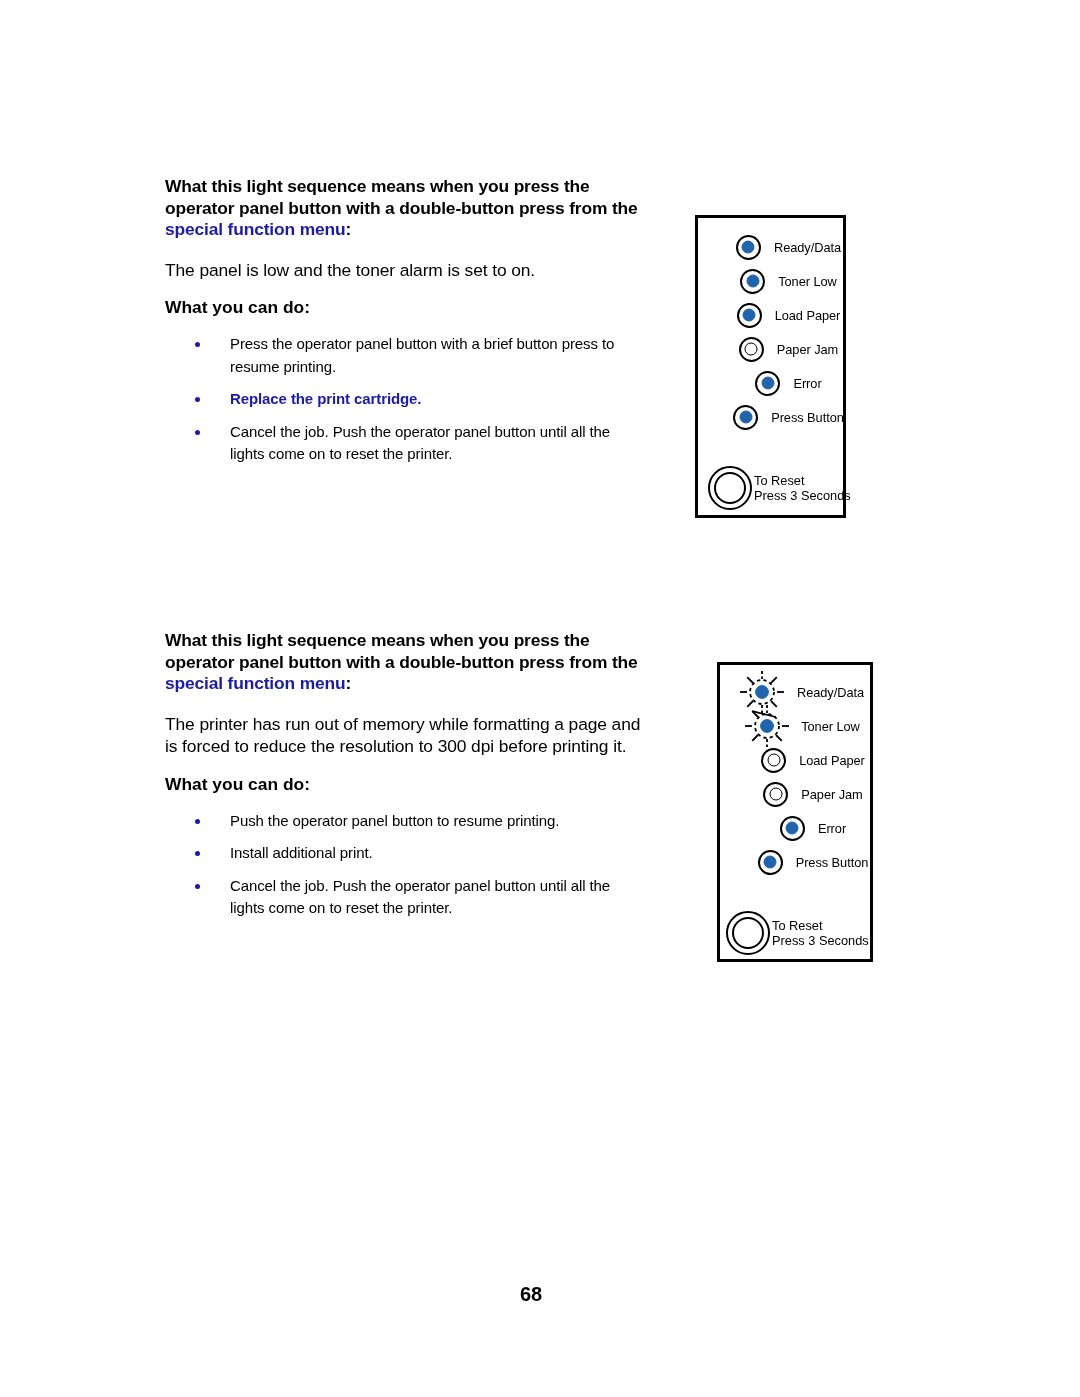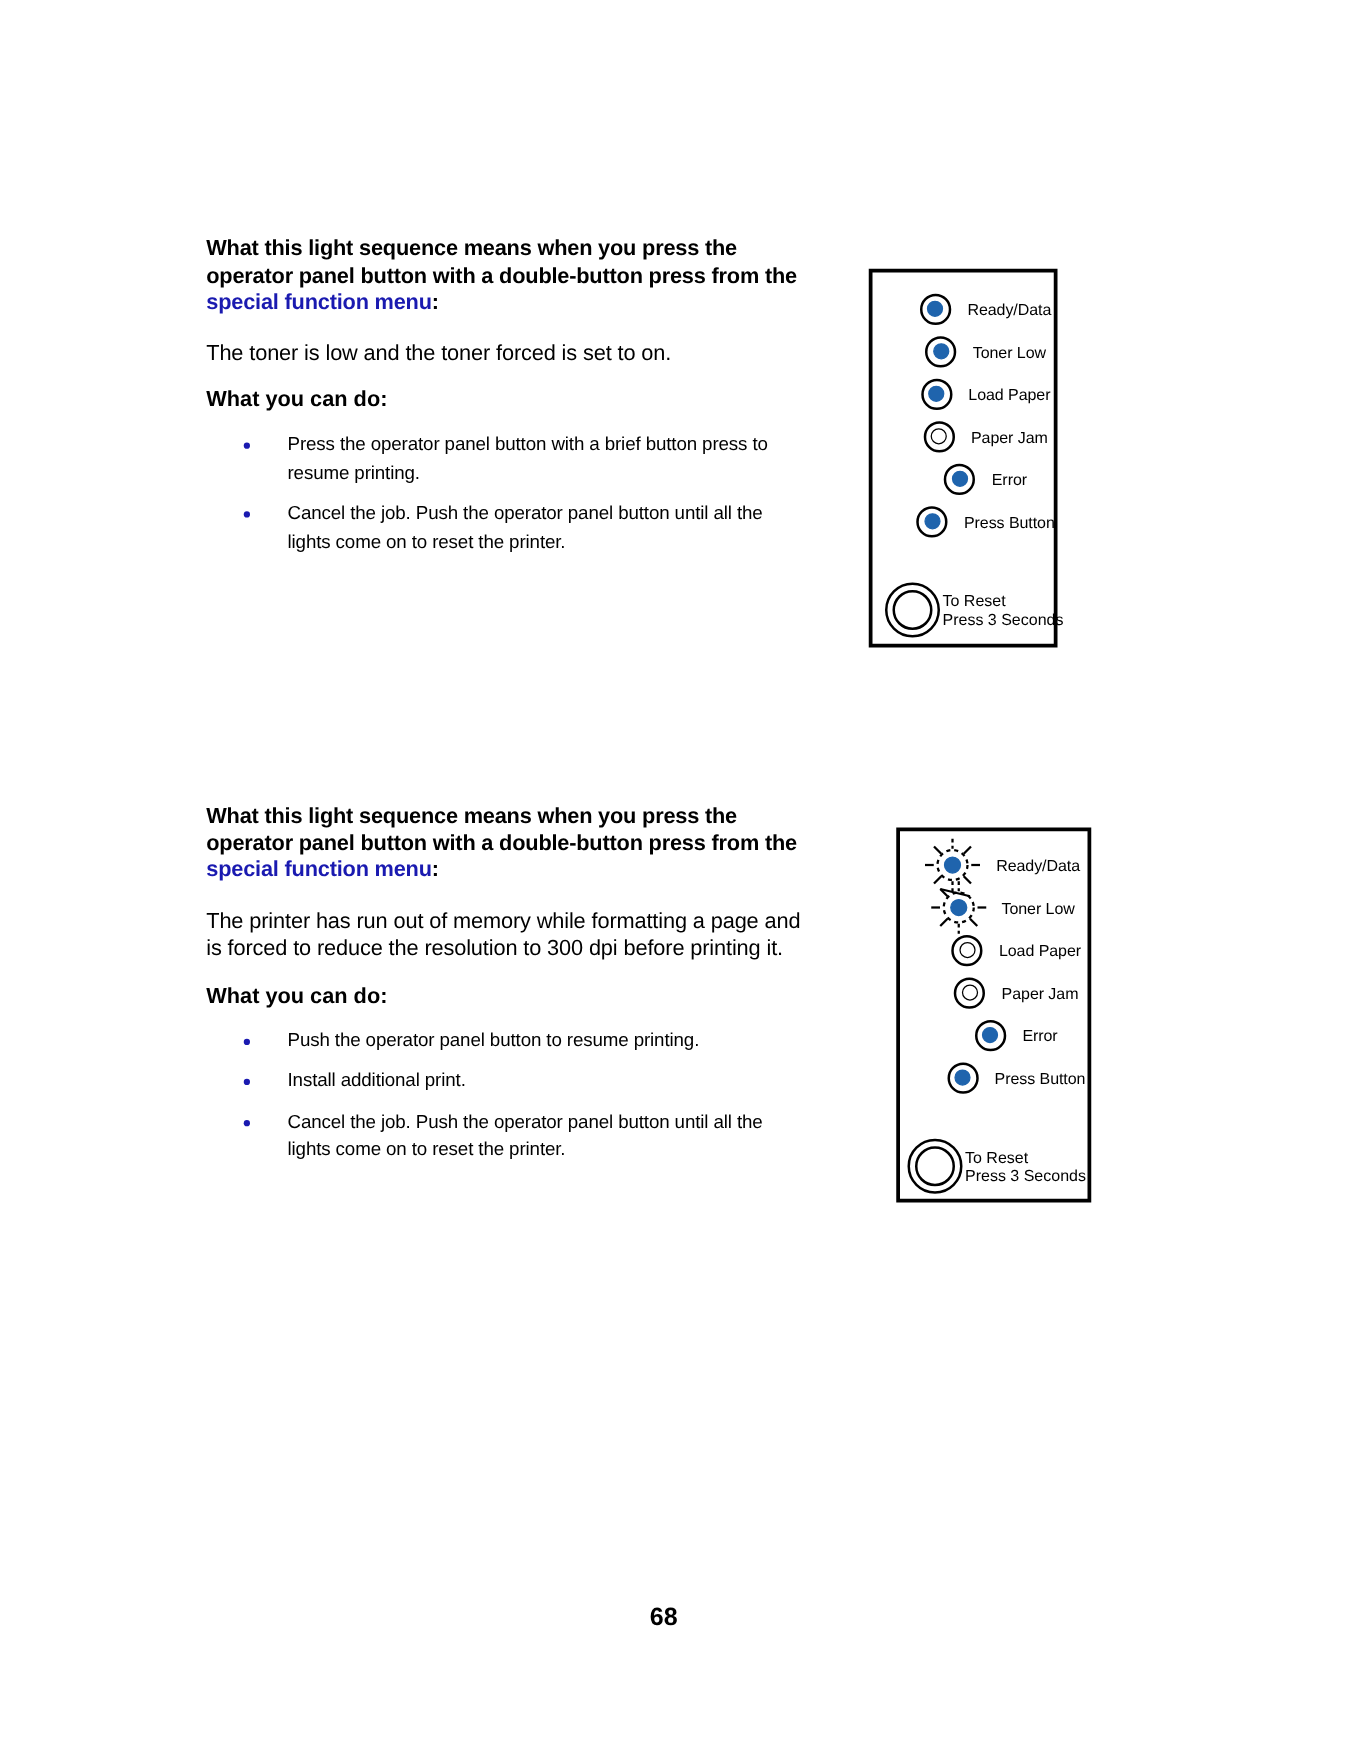--- a/index.html
+++ b/index.html
@@ -29,21 +29,21 @@
     width: 480px;
   }
   #section-1 { top: 172px; }
   #section-2 { top: 626px; }
 
   .section-heading {
     font-size: 17.4px;
     font-weight: bold;
     line-height: 21.6px;
     letter-spacing: -0.15px;
-    margin: 16px 0 18px 0;
+    margin: 4px 0 18px 0;
     color: #000000;
   }
   .link-inline {
     color: #1A1AB0;
   }
 
   .body-para {
     font-size: 17.4px;
     line-height: 22.6px;
     letter-spacing: -0.1px;
@@ -221,26 +221,27 @@
   }
 </style>
 </head>
 <body>
 
 <div class="page">
 
   <div class="section" id="section-1">
     <p class="section-heading"><span>What this light sequence means when you press the operator panel button with a double-button press from the </span><span class="link-inline">special function menu</span><span>:</span></p>
 
-    <p class="body-para">The toner is low and the toner forced is set to on.</p>
+    <p class="body-para">The panel is low and the toner alarm is set to on.</p>
 
     <p class="subheading">What you can do:</p>
 
     <ul class="bullet-list">
       <li class="bullet-item">Press the operator panel button with a brief button press to resume printing.</li>
+      <li class="bullet-item is-link">Replace the print cartridge.</li>
       <li class="bullet-item">Cancel the job. Push the operator panel button until all the lights come on to reset the printer.</li>
     </ul>
   </div>
 
   <div class="panel" id="panel-1">
     <div class="led-list" style="left:18px; top:12px;">
 
       <div class="led-row">
         <span class="led on"></span>
         <span class="led-label" style="margin-left:13px;">Ready/Data</span>

